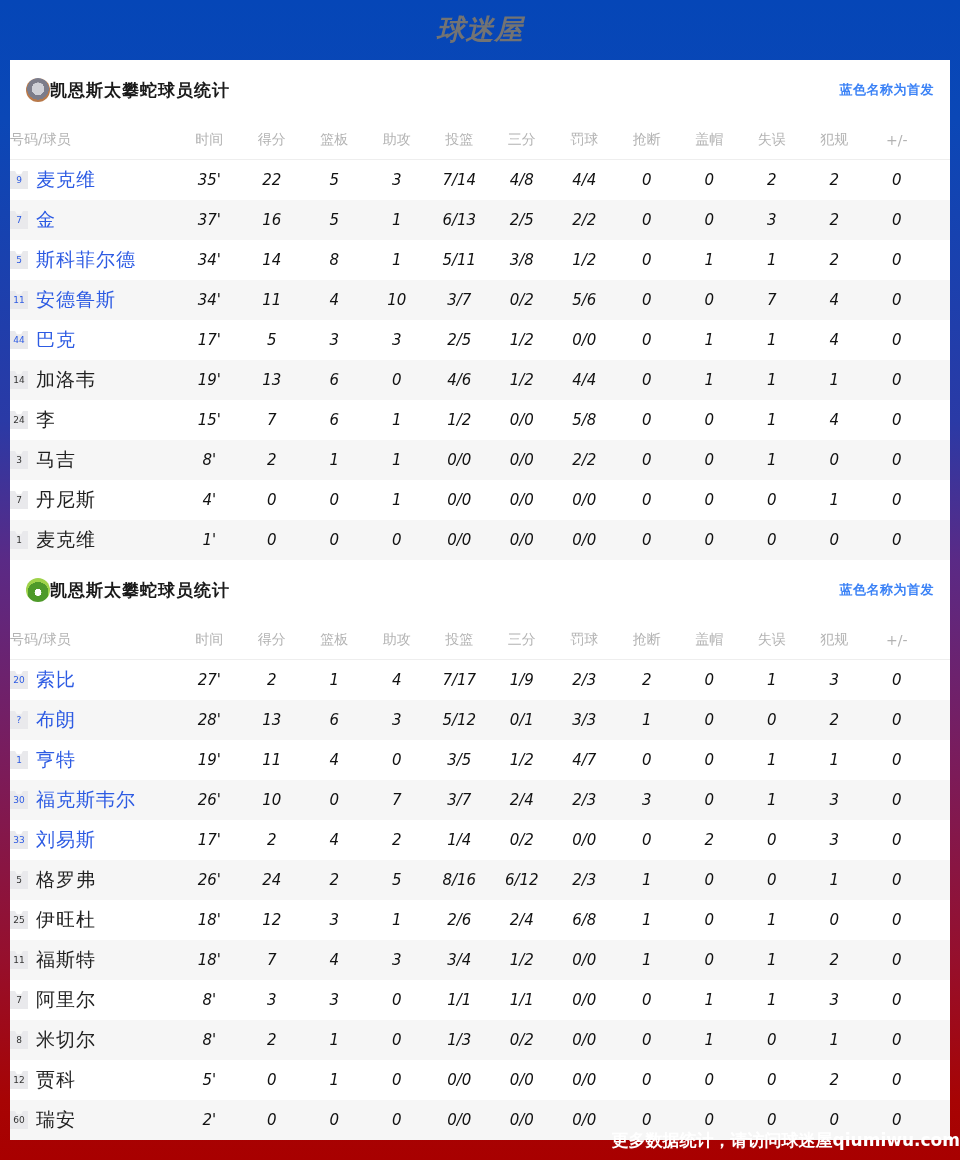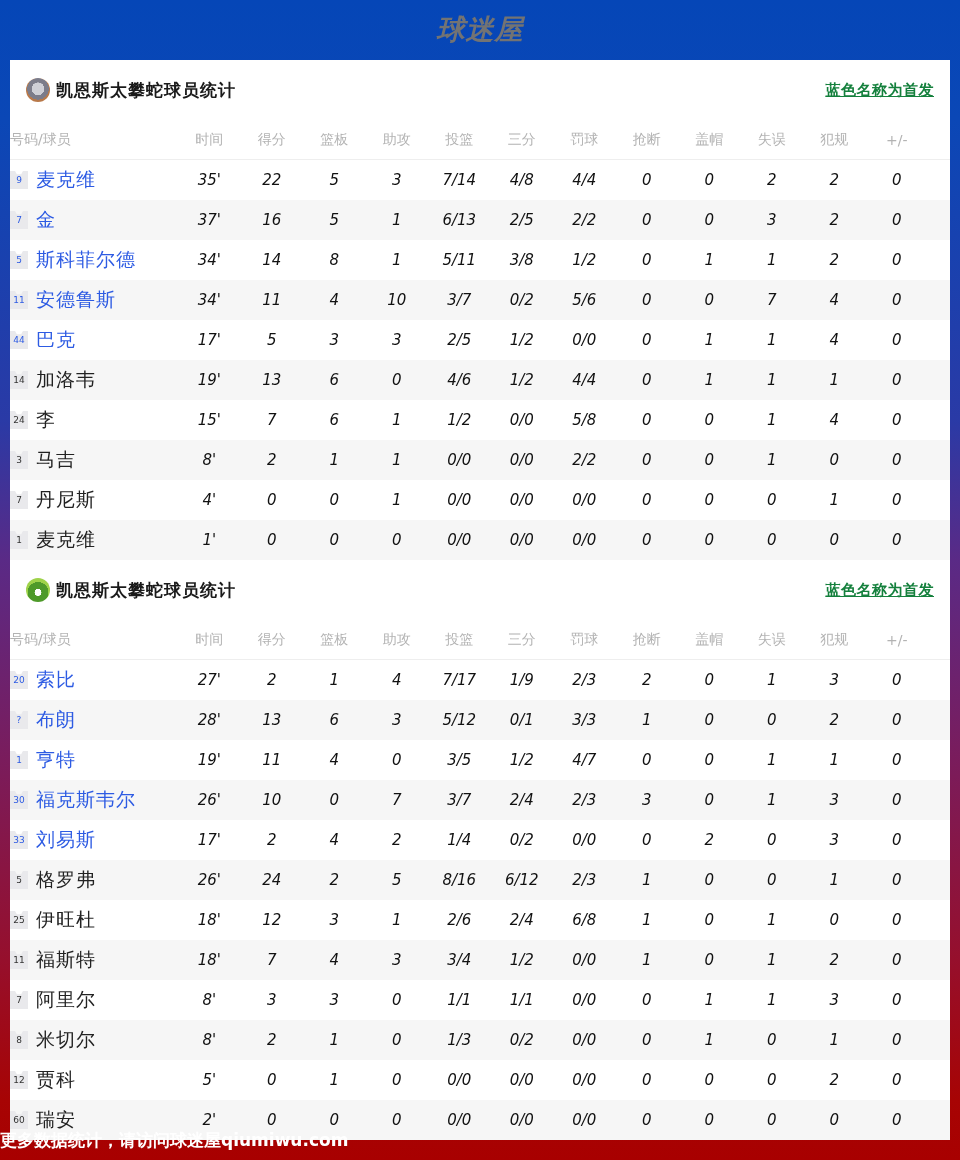--- a/index.html
+++ b/index.html
@@ -19,55 +19,55 @@
     color: #737373; letter-spacing: 1px;
   }
   .card {
     position: absolute; left: 10px; top: 60px; width: 940px; height: 1060px;
     background: #ffffff;
   }
   .team-header {
     height: 60px; display: flex; align-items: center; justify-content: space-between;
     padding: 0 16px 0 16px;
   }
-  .team-title { display: flex; align-items: center; gap: 6px; }
+  .team-title { display: flex; align-items: center; }
   .team-logo {
     width: 24px; height: 24px; border-radius: 50%;
     display: inline-flex; align-items: center; justify-content: center;
   }
   .logo-kings {
     background: radial-gradient(circle at 50% 45%, #cfcfd6 0 35%, #7c7c8a 36% 60%, #b8794a 61% 100%);
   }
   .logo-phoenix {
     background: radial-gradient(circle at 50% 60%, #ffffff 0 18%, #4e9a2a 19% 55%, #9ed24a 56% 100%);
     border-radius: 50% 50% 50% 50%;
   }
   .team-name { font-size: 17px; font-weight: bold; color: #1a1a1a; letter-spacing: 1px; }
-  .starter-note { font-size: 15px; color: #15803d; font-weight: bold; letter-spacing: 0.5px; text-decoration: underline; }
+  .starter-note { font-size: 13px; color: #3b82f6; font-weight: bold; letter-spacing: 0.5px; }
   .row {
     display: flex; align-items: center; height: 40px;
     font-family: "DejaVu Sans", sans-serif;
   }
   .row.head { height: 40px; border-bottom: 1px solid #eeeeee; }
   .row.alt { background: #f6f6f6; }
   .c-player { width: 168px; display: flex; align-items: center; gap: 8px; }
   .c { width: 62.5px; text-align: center; font-size: 15px; font-style: italic; color: #111; }
   .head .c, .head .c-player { font-style: normal; color: #b3b3b3; font-size: 14px; }
   .jersey {
     width: 18px; height: 18px; background: #e9e9ec;
     display: inline-flex; align-items: center; justify-content: center;
     font-size: 9px; font-style: normal; color: #333;
     clip-path: polygon(0 0, 28% 0, 38% 18%, 62% 18%, 72% 0, 100% 0, 100% 100%, 0 100%);
   }
   .jersey.starter { color: #2d5be3; }
   .pname { font-size: 19px; color: #222; letter-spacing: 1px; }
   .pname.starter { color: #2d5be3; }
   .footer {
     position: absolute; left: 0; top: 1120px; width: 960px; height: 40px;
-    display: flex; align-items: center; justify-content: flex-start;
+    display: flex; align-items: center; justify-content: flex-end;
     color: #ffffff; font-size: 17px; font-weight: bold;
   }
 </style>
 </head>
 <body>
 
 <div class="brand">
   <span class="brand-logo">球迷屋</span>
 </div>
 

